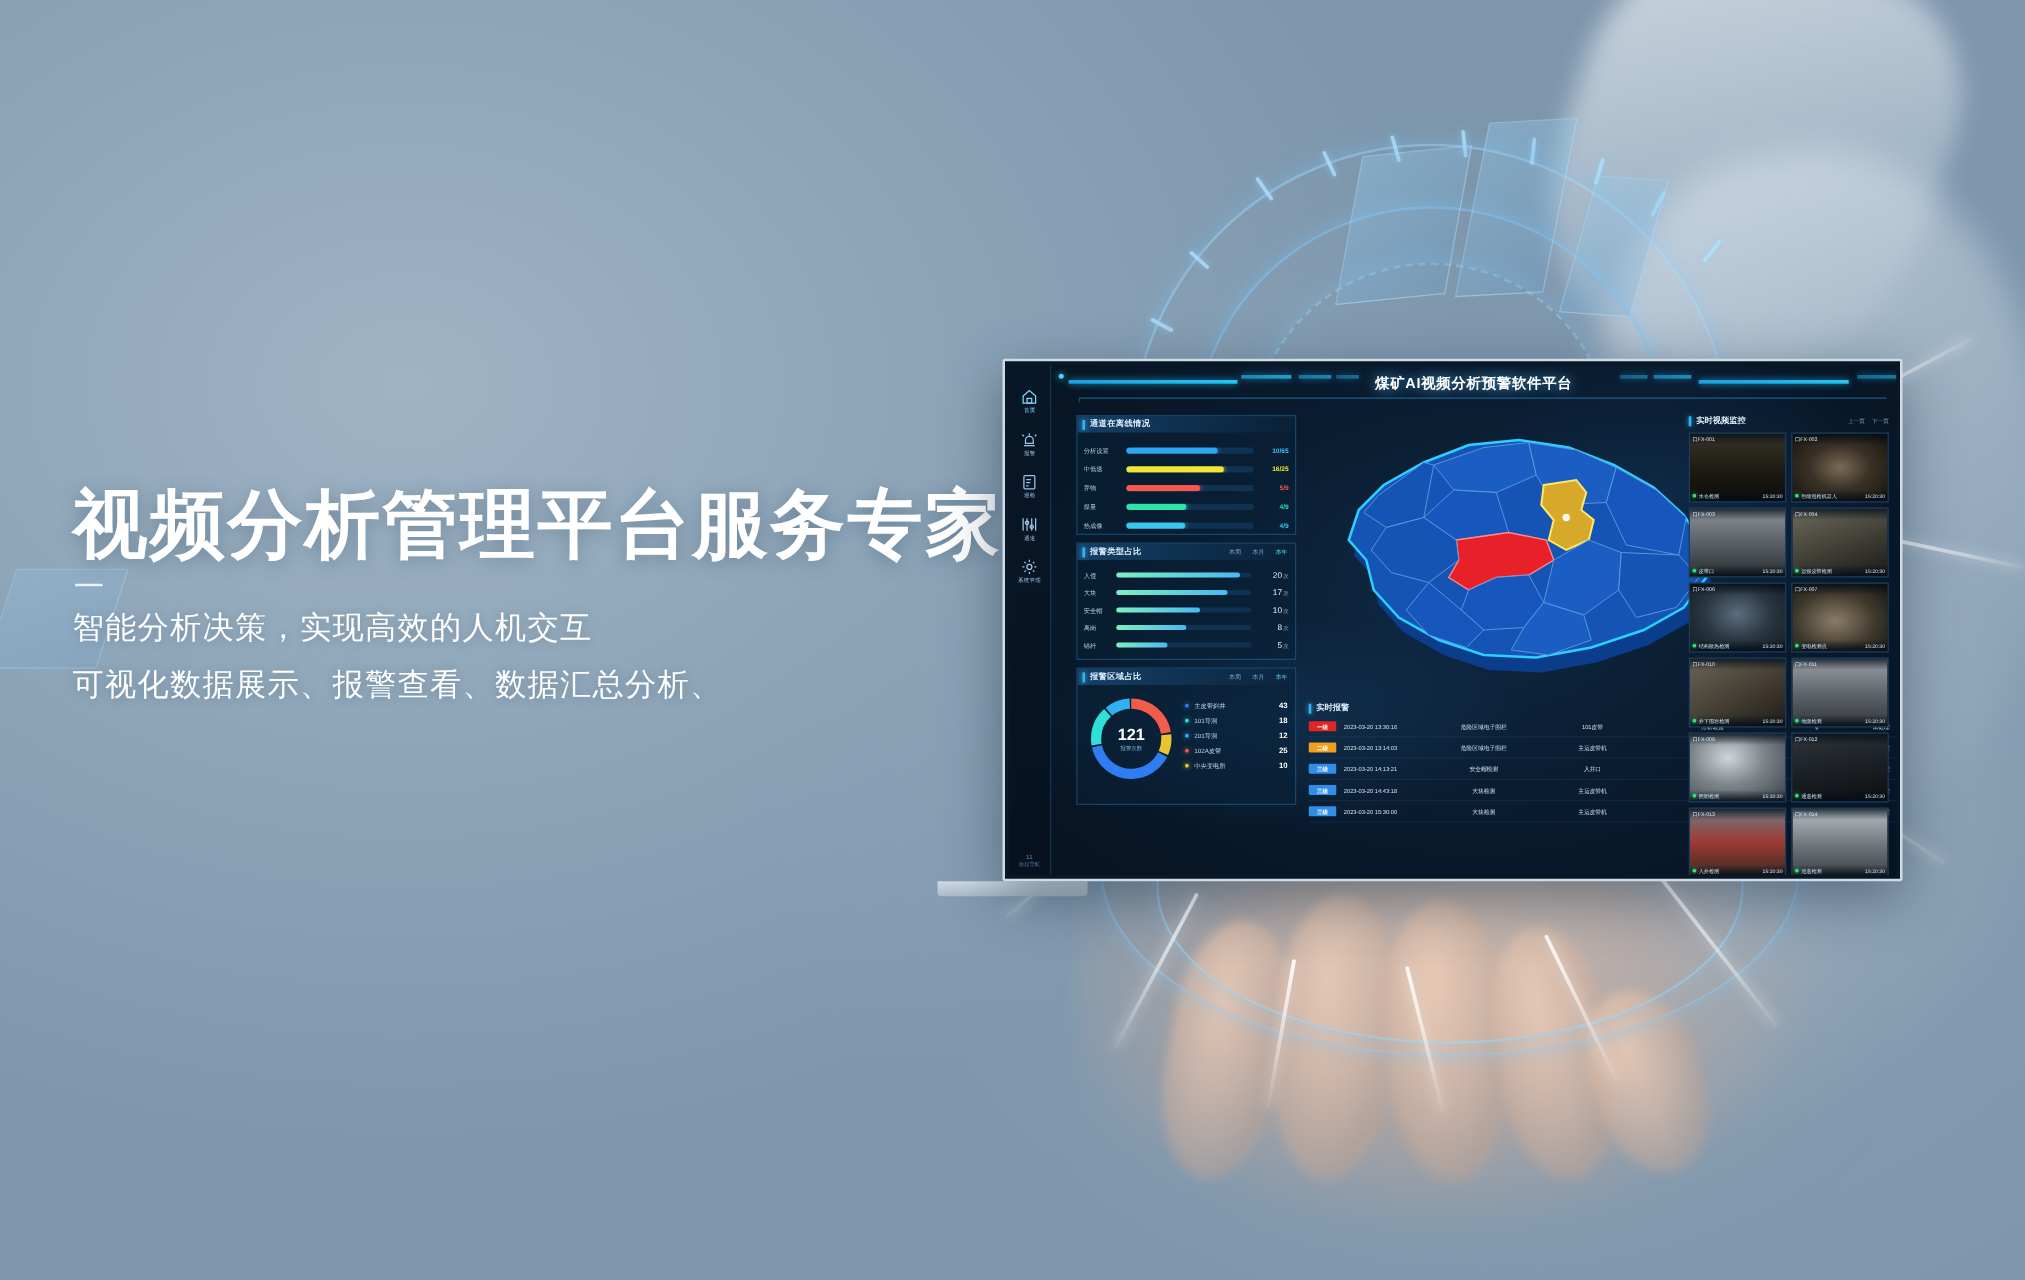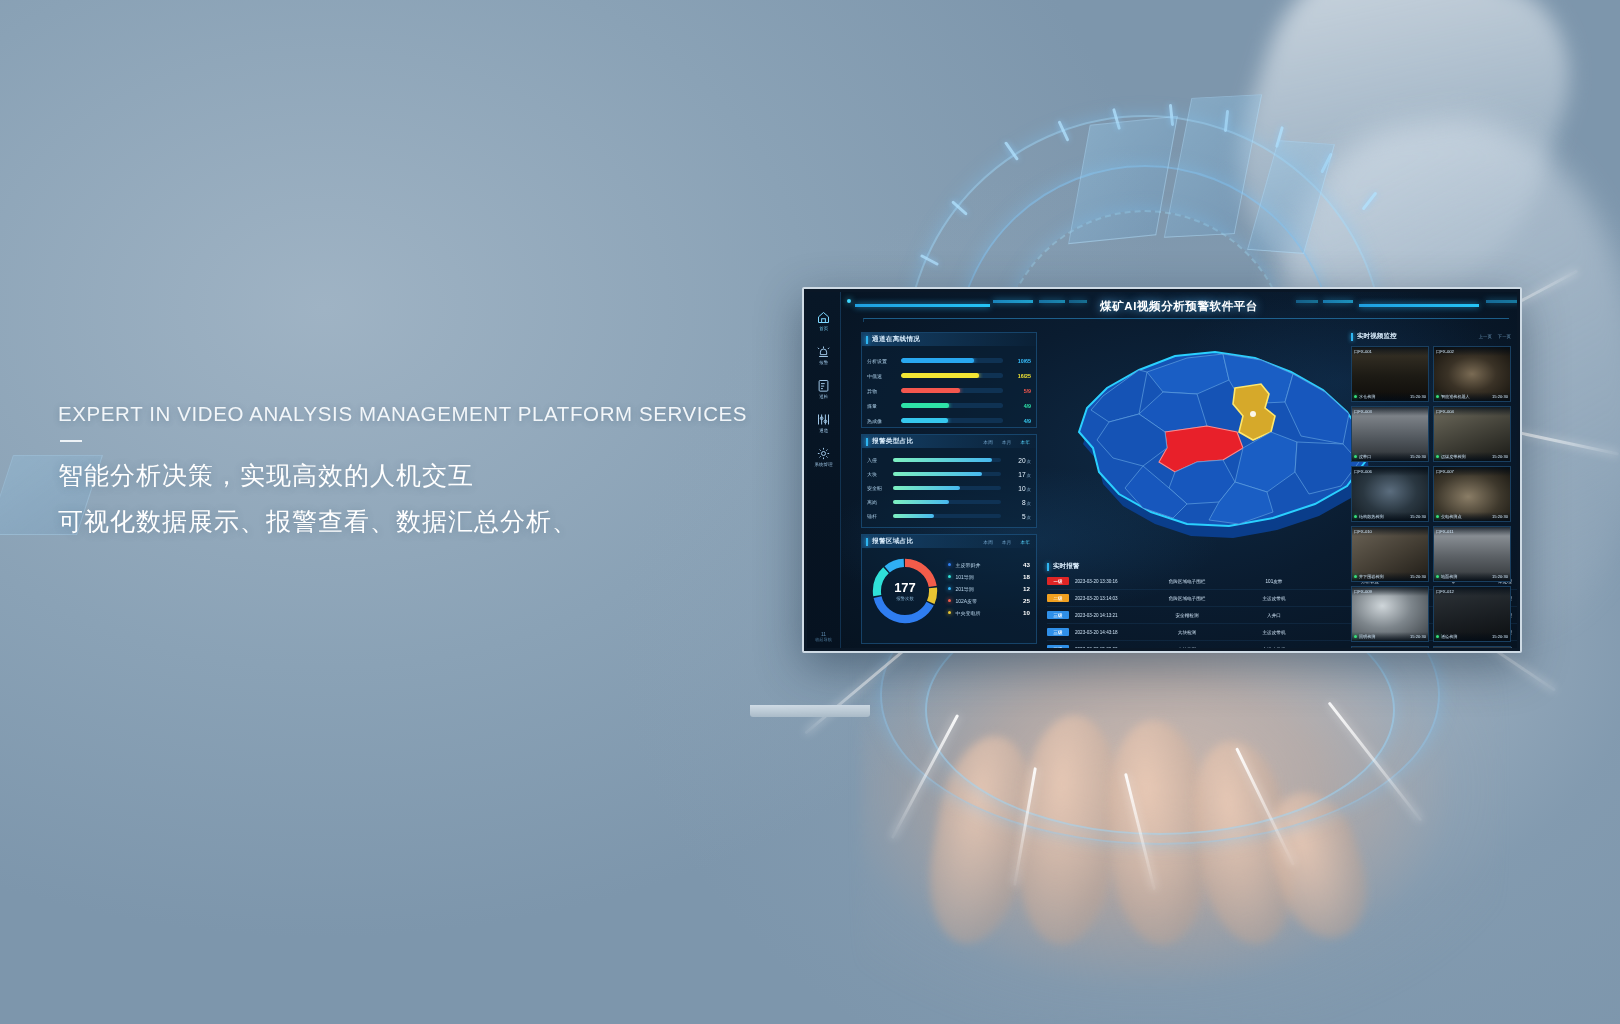--- a/index.html
+++ b/index.html
@@ -65,21 +65,21 @@
     text-shadow:0 1px 6px rgba(40,70,95,0.3);
   }
   .headline .rule { width:22px; height:2px; background:#eef3f7; margin:14px 0 10px 2px; }
   .headline .desc {
     font-size:25px; color:#ffffff; line-height:1.85; letter-spacing:1px; font-weight:400;
     text-shadow:0 1px 8px rgba(40,70,95,0.3);
   }
 
   
   .monitor {
-    position:absolute; left:802px; top:287px; width:720px; height:366px; z-index:8;
+    position:absolute; left:802px; top:287px; width:720px; height:418px; z-index:8;
     background:#0a1726; border:2px solid #cfdbe5; border-radius:2px;
     box-shadow:0 14px 46px rgba(20,40,60,0.45);
     overflow:hidden;
   }
   .screen {
     position:absolute; inset:3px; background:
       radial-gradient(ellipse 70% 85% at 52% 45%, #0f2a45 0%, #0a1c30 45%, #06121f 100%);
     overflow:hidden; display:flex;
   }
   .screen::before{
@@ -249,21 +249,21 @@
   <div class="streak" style="left:1455px;top:300px;width:130px;transform:rotate(-28deg);"></div>
   <div class="streak" style="left:1500px;top:440px;width:120px;transform:rotate(12deg);"></div>
 
   <div class="glass-pane" style="left:1080px;top:120px;width:86px;height:120px;transform:skewX(-16deg) rotate(-6deg);"></div>
   <div class="glass-pane" style="left:1178px;top:96px;width:70px;height:140px;transform:skewX(-14deg) rotate(-3deg);"></div>
   <div class="glass-pane" style="left:1262px;top:142px;width:58px;height:110px;transform:skewX(-12deg) rotate(4deg);"></div>
   <div class="glass-pane" style="left:0px;top:455px;width:90px;height:80px;transform:skewX(-18deg);opacity:0.7;"></div>
 </div>
 
 <div class="headline">
-  <div class="sub">EXPERT IN VIDEO ANALYSIS MANAGEMENT PLATFORM SERVICES</div>
+  <h1>视频分析管理平台服务专家</h1>
   <div class="rule"></div>
   <div class="desc">智能分析决策，实现高效的人机交互</div>
   <div class="desc">可视化数据展示、报警查看、数据汇总分析、</div>
 </div>
 
 <div class="monitor">
   <div class="screen">
 
     <div class="side">
       <div class="side-item active">
@@ -463,21 +463,21 @@
         <div class="donut-wrap">
           <div class="donut">
             <svg viewBox="0 0 100 100" id="donut-svg">
                 <circle cx="50" cy="50" r="38" fill="none" stroke="#f25c4a" stroke-width="11" stroke-dasharray="53.2687596464871 238.76104167282426" stroke-dashoffset="0"></circle>
                 <circle cx="50" cy="50" r="38" fill="none" stroke="#e8c432" stroke-width="11" stroke-dasharray="20.10750385859484 238.76104167282426" stroke-dashoffset="-55.2687596464871"></circle>
                 <circle cx="50" cy="50" r="38" fill="none" stroke="#2f7df0" stroke-width="11" stroke-dasharray="93.06226659195781 238.76104167282426" stroke-dashoffset="-77.37626350508194"></circle>
                 <circle cx="50" cy="50" r="38" fill="none" stroke="#2fe0d8" stroke-width="11" stroke-dasharray="37.79350694547071 238.76104167282426" stroke-dashoffset="-172.43853009703975"></circle>
                 <circle cx="50" cy="50" r="38" fill="none" stroke="#2fb0f5" stroke-width="11" stroke-dasharray="24.529004630313807 238.76104167282426" stroke-dashoffset="-212.23203704251046"></circle>
               </svg>
             <div class="center">
-              <div class="cnum">177</div>
+              <div class="cnum">121</div>
               <div class="ctxt">报警次数</div>
             </div>
           </div>
           <div class="legend" id="donut-legend">
               <div class="lg">
                 <span class="dot" style="background: rgb(47, 125, 240); box-shadow: rgb(47, 125, 240) 0px 0px 4px;"></span>
                 <span class="nm">主皮带斜井</span>
                 <span class="vl">43</span>
               </div>
               <div class="lg">

